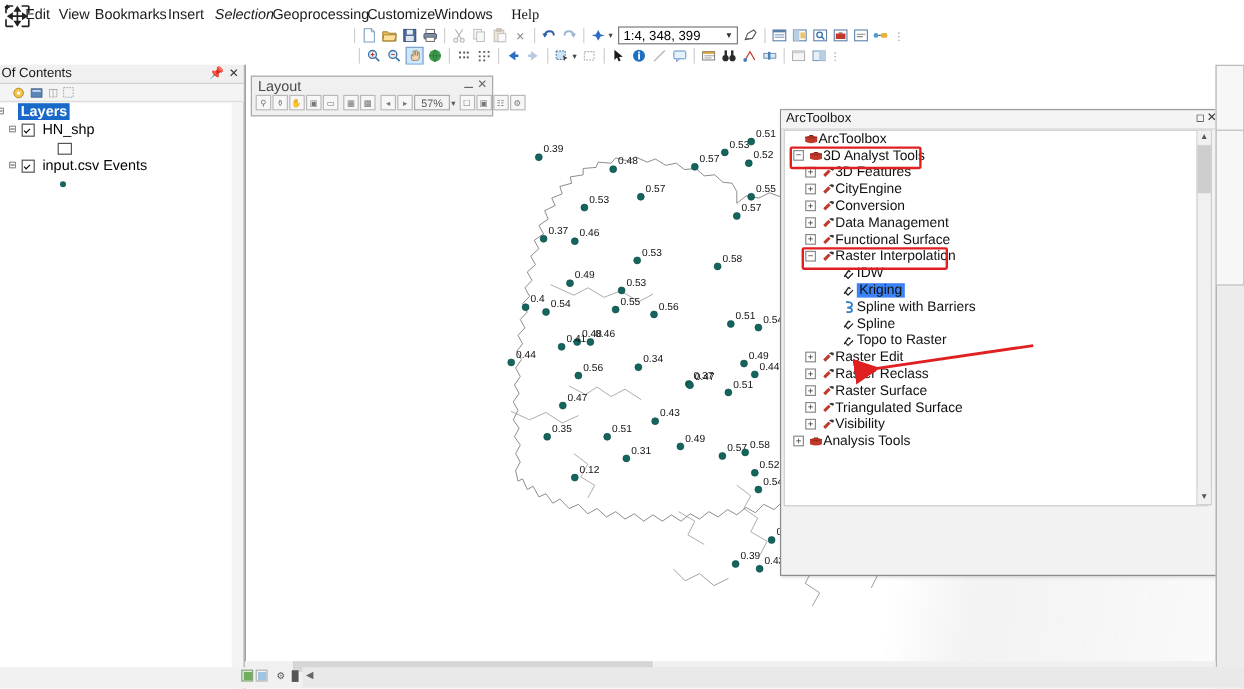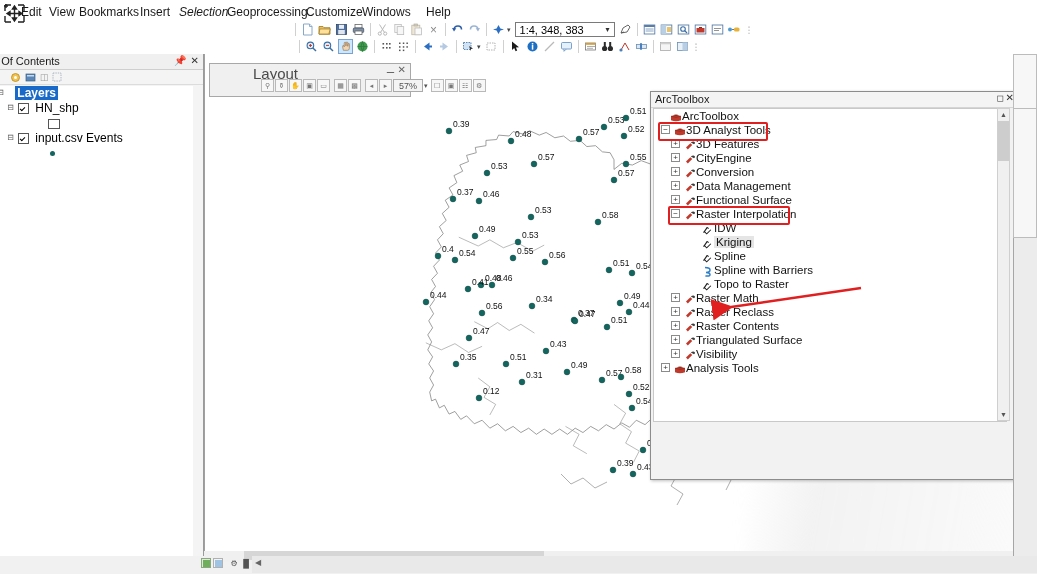--- a/index.html
+++ b/index.html
@@ -49,43 +49,43 @@
   .legdot{display:inline-block;width:5px;height:5px;border-radius:50%;background:#13655e;vertical-align:middle;}
 
   
   #maparea{left:204px;top:54px;width:833px;height:520px;background:#ffffff;border-left:1px solid #a0a0a0;}
   #mapwhite{position:absolute;left:0;top:0;width:806px;height:497px;background:#fff;}
   #mapsvg{position:absolute;left:0;top:0;}
 
   
   #layoutpanel{position:absolute;left:4px;top:9px;width:200px;height:32px;
                background:#f0f0f0;border:1px solid #a8a8a8;}
-  #layoutpanel .lt{position:absolute;left:5px;top:1px;font-size:15px;color:#4a4a4a;margin-left:38px;}
+  #layoutpanel .lt{position:absolute;left:5px;top:1px;font-size:12px;color:#4a4a4a;}
   #layoutpanel .lmin{position:absolute;right:15px;top:0px;font-size:10px;color:#666;}
   #layoutpanel .lcls{position:absolute;right:4px;top:0px;font-size:10px;color:#666;}
-  #layoutpanel .lrow{position:absolute;left:3px;top:15px;display:flex;align-items:center;margin-left:48px;}
+  #layoutpanel .lrow{position:absolute;left:3px;top:15px;display:flex;align-items:center;}
   .lbtn{width:13px;height:13px;margin-right:1px;border:1px solid #b9b9b9;background:#f7f7f7;
         display:inline-flex;align-items:center;justify-content:center;font-size:7px;color:#777;box-sizing:border-box;}
   .zoomsel{width:30px;height:13px;border:1px solid #aaa;background:#f4f4f4;font-size:9px;
            display:inline-flex;align-items:center;justify-content:center;color:#555;box-sizing:border-box;}
 
   
   #atb{position:absolute;left:445px;top:37px;width:367px;height:387px;background:#f2f2f2;
        border:1px solid #8c8c8c;box-shadow:1px 1px 3px rgba(0,0,0,.25);}
   #atb-title{position:absolute;left:0;top:0;width:367px;height:15px;background:#f4f4f4;border-bottom:1px solid #d5d5d5;}
   #atb-title .t{position:absolute;left:4px;top:1px;font-size:11px;color:#1a1a1a;}
   #atb-title .mx{position:absolute;right:14px;top:1px;font-size:9px;color:#333;}
   #atb-title .cl{position:absolute;right:4px;top:0px;font-size:10px;color:#333;}
   #atb-body{position:absolute;left:2px;top:16px;width:352px;height:312px;background:#fff;
             border:1px solid #c9c9c9;overflow:hidden;}
   .tb-row{position:relative;height:14px;line-height:14px;white-space:nowrap;font-size:11.5px;color:#111;}
   .tb-row .plus{position:absolute;width:9px;height:9px;border:1px solid #8b8b8b;background:#fff;
         top:2px;font-size:8px;line-height:7px;text-align:center;color:#333;box-sizing:border-box;}
   .tb-ico{display:inline-block;width:13px;text-align:center;vertical-align:middle;}
-  .hl-sel{background:#e5e5e5;padding:0 2px;}
+  .hl-sel{background:#3b82f6;padding:0 2px;}
   .redbox{position:absolute;border:2px solid #e02020;border-radius:2px;pointer-events:none;}
   #atb-scroll{position:absolute;right:8px;top:16px;width:13px;height:313px;background:#f0f0f0;border:1px solid #cfcfcf;box-sizing:border-box;}
   #atb-scroll .ar{position:absolute;left:0;width:11px;height:11px;text-align:center;font-size:7px;color:#555;line-height:11px;background:#f0f0f0;}
   #atb-scroll .thumb{position:absolute;left:0;top:12px;width:11px;height:40px;background:#cdcdcd;}
 
   
   #rstrip{position:absolute;left:1013px;top:54px;width:24px;height:520px;background:#ececec;border-left:1px solid #a6a6a6;}
   #rpanelA{position:absolute;left:1013px;top:54px;width:24px;height:120px;background:#f7f7f7;border:1px solid #bcbcbc;box-sizing:border-box;}
   #rpanelB{position:absolute;left:1013px;top:108px;width:24px;height:130px;background:#f7f7f7;border:1px solid #bcbcbc;box-sizing:border-box;}
   #mh-scroll{position:absolute;left:204px;top:551px;width:809px;height:11px;background:#f0f0f0;}
@@ -113,21 +113,21 @@
 
 <div class="abs" id="menubar">
   <div class="mi" style="left:18px;">Edit</div>
   <div class="mi" style="left:46px;">View</div>
   <div class="mi" style="left:76px;">Bookmarks</div>
   <div class="mi" style="left:137px;">Insert</div>
   <div class="mi" style="left:176px;font-style:italic;">Selection</div>
   <div class="mi" style="left:224px;text-align:center;">Geoprocessing</div>
   <div class="mi" style="left:303px;">Customize</div>
   <div class="mi" style="left:359px;">Windows</div>
-  <div class="mi" style="left:423px;">Help</div>
+  <div class="mi" style="left:423px;font-family:Liberation Serif, serif;">Help</div>
 
   <svg class="abs" id="movecursor" viewBox="0 0 26 24">
     <path d="M4 2 L4 6 M2 4 L6 4" stroke="#222" stroke-width="1.4" fill="none"></path>
     <g stroke="#222" stroke-width="1.4" fill="none">
       <path d="M3 3 L3 9 M3 3 L9 3"></path>
       <path d="M22 3 L22 9 M22 3 L16 3"></path>
       <path d="M3 20 L3 14 M3 20 L9 20"></path>
       <path d="M22 20 L22 14 M22 20 L16 20"></path>
       <path d="M12.5 5 L12.5 18 M6 11.5 L19 11.5"></path>
       <path d="M12.5 4 L10.5 7 L14.5 7 Z" fill="#222"></path>
@@ -204,21 +204,21 @@
       </svg>
   </span>
   <span class="tsep"></span>
   <span class="tbtn">
     <svg width="14" height="13" viewBox="0 0 14 13">
         <path d="M6.5 2 L8.4 5.5 L12 6.5 L8.4 7.5 L6.5 11 L4.6 7.5 L1 6.5 L4.6 5.5 Z" fill="#2b6fc4"></path>
       </svg>
   </span>
   <span style="font-size:7px;color:#444;margin-right:2px;">▾</span>
   <div class="scalebox">
-    <span class="cv">1:4, 348, 383</span>
+    <span class="cv">1:4, 348, 399</span>
     <span class="scalearrow">▾</span>
   </div>
   <span class="tbtn">
     <svg width="13" height="13" viewBox="0 0 13 13">
         <path d="M2 10 L4 5 L9 2 L11 4 L8 9 Z" fill="none" stroke="#555" stroke-width=".9"></path>
         <path d="M2 10 L5 9" stroke="#555" stroke-width=".9"></path>
       </svg>
   </span>
   <span class="tsep"></span>
   <span class="tbtn">
@@ -696,44 +696,44 @@
               <path d="M2.2 9 L2.2 4.6 L3.2 4.6 L3.2 8 L8.6 8 L8.6 9 Z" fill="#1a1a1a" transform="rotate(-45 5.4 6.8)"></path>
               <path d="M1.6 8.8 L5.2 3.4" stroke="#1a1a1a" stroke-width="1.1" fill="none"></path>
               <path d="M5.2 3.4 L6.6 4.6" stroke="#1a1a1a" stroke-width="1.1" fill="none"></path>
             </svg></span><span>IDW</span></div>
         <div class="tb-row"><span style="display: inline-block; width: 47px;"></span><span class="tb-ico"><svg width="12" height="11" viewBox="0 0 12 11" style="vertical-align: middle;">
               <path d="M2.2 9 L2.2 4.6 L3.2 4.6 L3.2 8 L8.6 8 L8.6 9 Z" fill="#1a1a1a" transform="rotate(-45 5.4 6.8)"></path>
               <path d="M1.6 8.8 L5.2 3.4" stroke="#1a1a1a" stroke-width="1.1" fill="none"></path>
               <path d="M5.2 3.4 L6.6 4.6" stroke="#1a1a1a" stroke-width="1.1" fill="none"></path>
             </svg></span><span class="hl-sel">Kriging</span></div>
         <div class="tb-row"><span style="display: inline-block; width: 47px;"></span><span class="tb-ico"><svg width="12" height="11" viewBox="0 0 12 11" style="vertical-align: middle;">
-              <path d="M2.2 9 L2.2 4.6 L3.2 4.6 L3.2 8 L8.6 8 L8.6 9 Z" fill="#1a1a1a" transform="rotate(-45 5.4 6.8)"></path>
-              <path d="M1.6 8.8 L5.2 3.4" stroke="#1a1a1a" stroke-width="1.1" fill="none"></path>
-              <path d="M5.2 3.4 L6.6 4.6" stroke="#1a1a1a" stroke-width="1.1" fill="none"></path>
-            </svg></span><span>Spline</span></div>
-        <div class="tb-row"><span style="display: inline-block; width: 47px;"></span><span class="tb-ico"><svg width="12" height="11" viewBox="0 0 12 11" style="vertical-align: middle;">
               <path d="M3 1.6 Q8 1.6 8 4 Q8 6.4 4 6.4 Q8 6.4 8 8.8 Q8 10.4 3.4 10" fill="none" stroke="#2f7fc8" stroke-width="1.5"></path>
             </svg></span><span>Spline with Barriers</span></div>
         <div class="tb-row"><span style="display: inline-block; width: 47px;"></span><span class="tb-ico"><svg width="12" height="11" viewBox="0 0 12 11" style="vertical-align: middle;">
               <path d="M2.2 9 L2.2 4.6 L3.2 4.6 L3.2 8 L8.6 8 L8.6 9 Z" fill="#1a1a1a" transform="rotate(-45 5.4 6.8)"></path>
               <path d="M1.6 8.8 L5.2 3.4" stroke="#1a1a1a" stroke-width="1.1" fill="none"></path>
               <path d="M5.2 3.4 L6.6 4.6" stroke="#1a1a1a" stroke-width="1.1" fill="none"></path>
+            </svg></span><span>Spline</span></div>
+        <div class="tb-row"><span style="display: inline-block; width: 47px;"></span><span class="tb-ico"><svg width="12" height="11" viewBox="0 0 12 11" style="vertical-align: middle;">
+              <path d="M2.2 9 L2.2 4.6 L3.2 4.6 L3.2 8 L8.6 8 L8.6 9 Z" fill="#1a1a1a" transform="rotate(-45 5.4 6.8)"></path>
+              <path d="M1.6 8.8 L5.2 3.4" stroke="#1a1a1a" stroke-width="1.1" fill="none"></path>
+              <path d="M5.2 3.4 L6.6 4.6" stroke="#1a1a1a" stroke-width="1.1" fill="none"></path>
             </svg></span><span>Topo to Raster</span></div>
         <div class="tb-row"><span class="plus" style="left: 17px;">+</span><span style="display: inline-block; width: 29px;"></span><span class="tb-ico"><svg width="12" height="11" viewBox="0 0 12 11" style="vertical-align: middle;">
               <path d="M2 7.6 L6.4 3.2 L8.2 5 L3.8 9.4 Z" fill="#c0392b"></path>
               <path d="M6.8 2.6 Q9.2 0.8 10.8 2.2 Q11.6 3.4 10 4.2 Z" fill="#3d3d3d"></path>
-            </svg></span><span>Raster Math</span></div>
+            </svg></span><span>Raster Edit</span></div>
         <div class="tb-row"><span class="plus" style="left: 17px;">+</span><span style="display: inline-block; width: 29px;"></span><span class="tb-ico"><svg width="12" height="11" viewBox="0 0 12 11" style="vertical-align: middle;">
               <path d="M2 7.6 L6.4 3.2 L8.2 5 L3.8 9.4 Z" fill="#c0392b"></path>
               <path d="M6.8 2.6 Q9.2 0.8 10.8 2.2 Q11.6 3.4 10 4.2 Z" fill="#3d3d3d"></path>
             </svg></span><span>Raster Reclass</span></div>
         <div class="tb-row"><span class="plus" style="left: 17px;">+</span><span style="display: inline-block; width: 29px;"></span><span class="tb-ico"><svg width="12" height="11" viewBox="0 0 12 11" style="vertical-align: middle;">
               <path d="M2 7.6 L6.4 3.2 L8.2 5 L3.8 9.4 Z" fill="#c0392b"></path>
               <path d="M6.8 2.6 Q9.2 0.8 10.8 2.2 Q11.6 3.4 10 4.2 Z" fill="#3d3d3d"></path>
-            </svg></span><span>Raster Contents</span></div>
+            </svg></span><span>Raster Surface</span></div>
         <div class="tb-row"><span class="plus" style="left: 17px;">+</span><span style="display: inline-block; width: 29px;"></span><span class="tb-ico"><svg width="12" height="11" viewBox="0 0 12 11" style="vertical-align: middle;">
               <path d="M2 7.6 L6.4 3.2 L8.2 5 L3.8 9.4 Z" fill="#c0392b"></path>
               <path d="M6.8 2.6 Q9.2 0.8 10.8 2.2 Q11.6 3.4 10 4.2 Z" fill="#3d3d3d"></path>
             </svg></span><span>Triangulated Surface</span></div>
         <div class="tb-row"><span class="plus" style="left: 17px;">+</span><span style="display: inline-block; width: 29px;"></span><span class="tb-ico"><svg width="12" height="11" viewBox="0 0 12 11" style="vertical-align: middle;">
               <path d="M2 7.6 L6.4 3.2 L8.2 5 L3.8 9.4 Z" fill="#c0392b"></path>
               <path d="M6.8 2.6 Q9.2 0.8 10.8 2.2 Q11.6 3.4 10 4.2 Z" fill="#3d3d3d"></path>
             </svg></span><span>Visibility</span></div>
         <div class="tb-row" style="height: 7px;"><span class="plus" style="left: 7px;">+</span><span style="display: inline-block; width: 19px;"></span><span class="tb-ico"><svg width="12" height="11" viewBox="0 0 12 11" style="vertical-align: middle;">
               <path d="M1 4.2 Q6 2 11 4.2 L11 8.2 Q6 10.4 1 8.2 Z" fill="#c0392b"></path>

